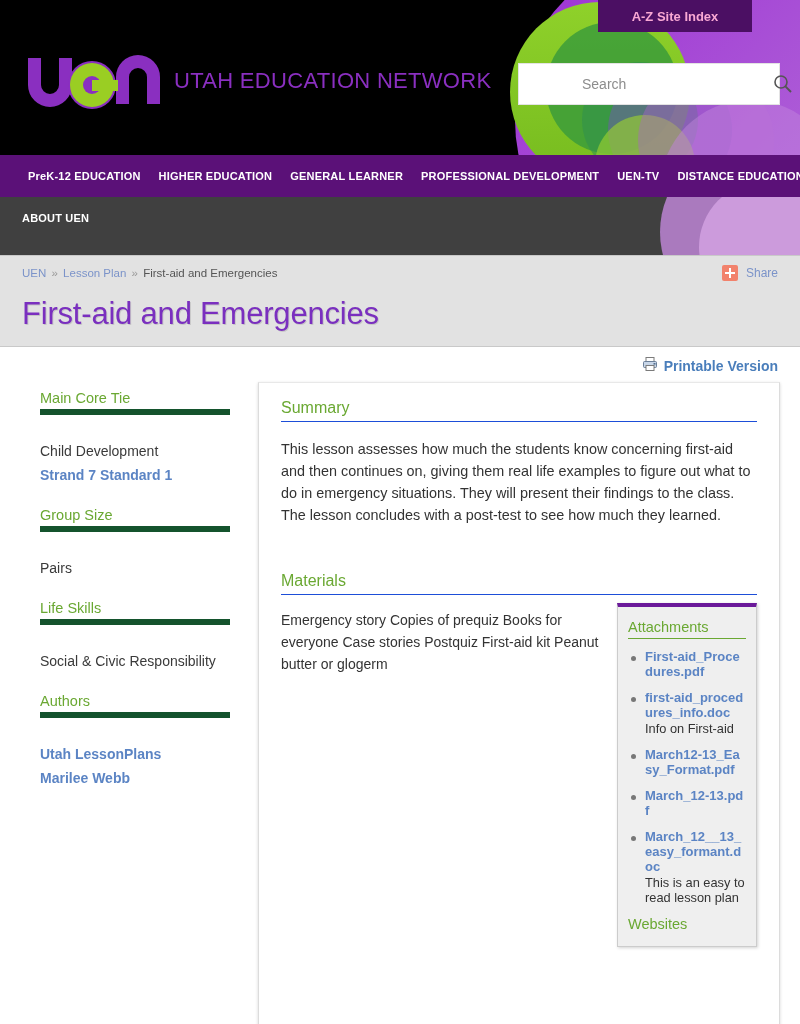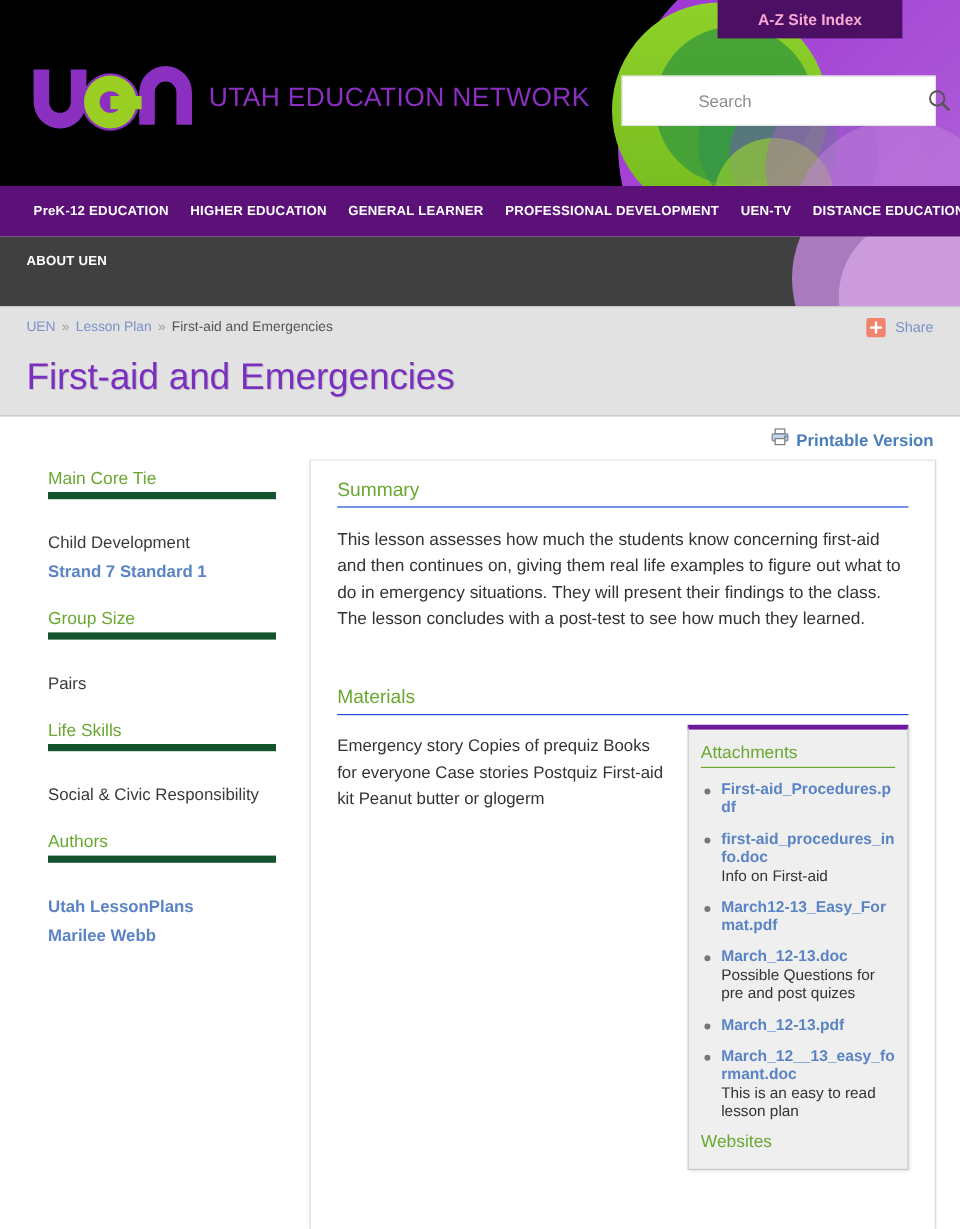--- a/index.html
+++ b/index.html
@@ -291,21 +291,21 @@
   .materials-text {
     flex: 1;
     font-size: 14px;
     color: #333;
     line-height: 22px;
     padding-right: 16px;
   }
 
   
   .attach-panel {
-    width: 184px;
+    width: 140px;
     flex: none;
     background: #efefef;
     border: 1px solid #cccccc;
     border-top: 4px solid #6b1a9a;
     box-shadow: 1px 1px 3px rgba(0,0,0,0.18);
     padding: 12px 10px 14px 10px;
     margin-top: -6px;
   }
   .attach-head {
     color: #6aa832;
@@ -500,24 +500,20 @@
             <a class="attach-link">First-aid_Procedures.pdf</a>
           </li>
           <li class="attach-item">
             <a class="attach-link">first-aid_procedures_info.doc</a>
             <div class="attach-desc">Info on First-aid</div>
           </li>
           <li class="attach-item">
             <a class="attach-link">March12-13_Easy_Format.pdf</a>
           </li>
           <li class="attach-item">
-            <a class="attach-link">March_12-13.doc</a>
-            <div class="attach-desc">Possible Questions for pre and post quizes</div>
-          </li>
-          <li class="attach-item">
             <a class="attach-link">March_12-13.pdf</a>
           </li>
           <li class="attach-item">
             <a class="attach-link">March_12__13_easy_formant.doc</a>
             <div class="attach-desc">This is an easy to read lesson plan</div>
           </li>
         </ul>
         <div class="websites-head">Websites</div>
       </div>
     </div>

